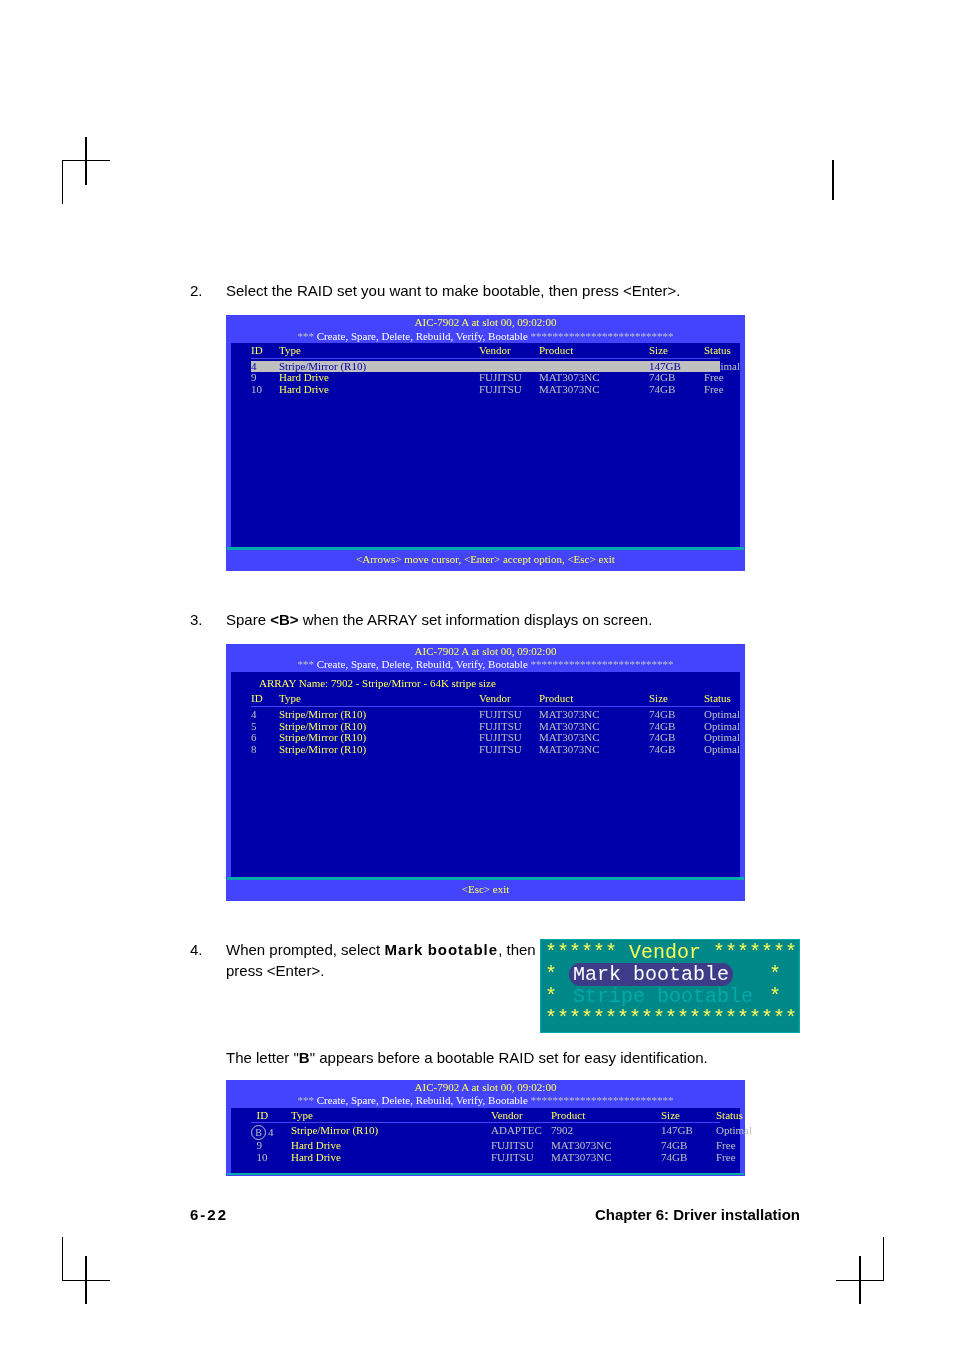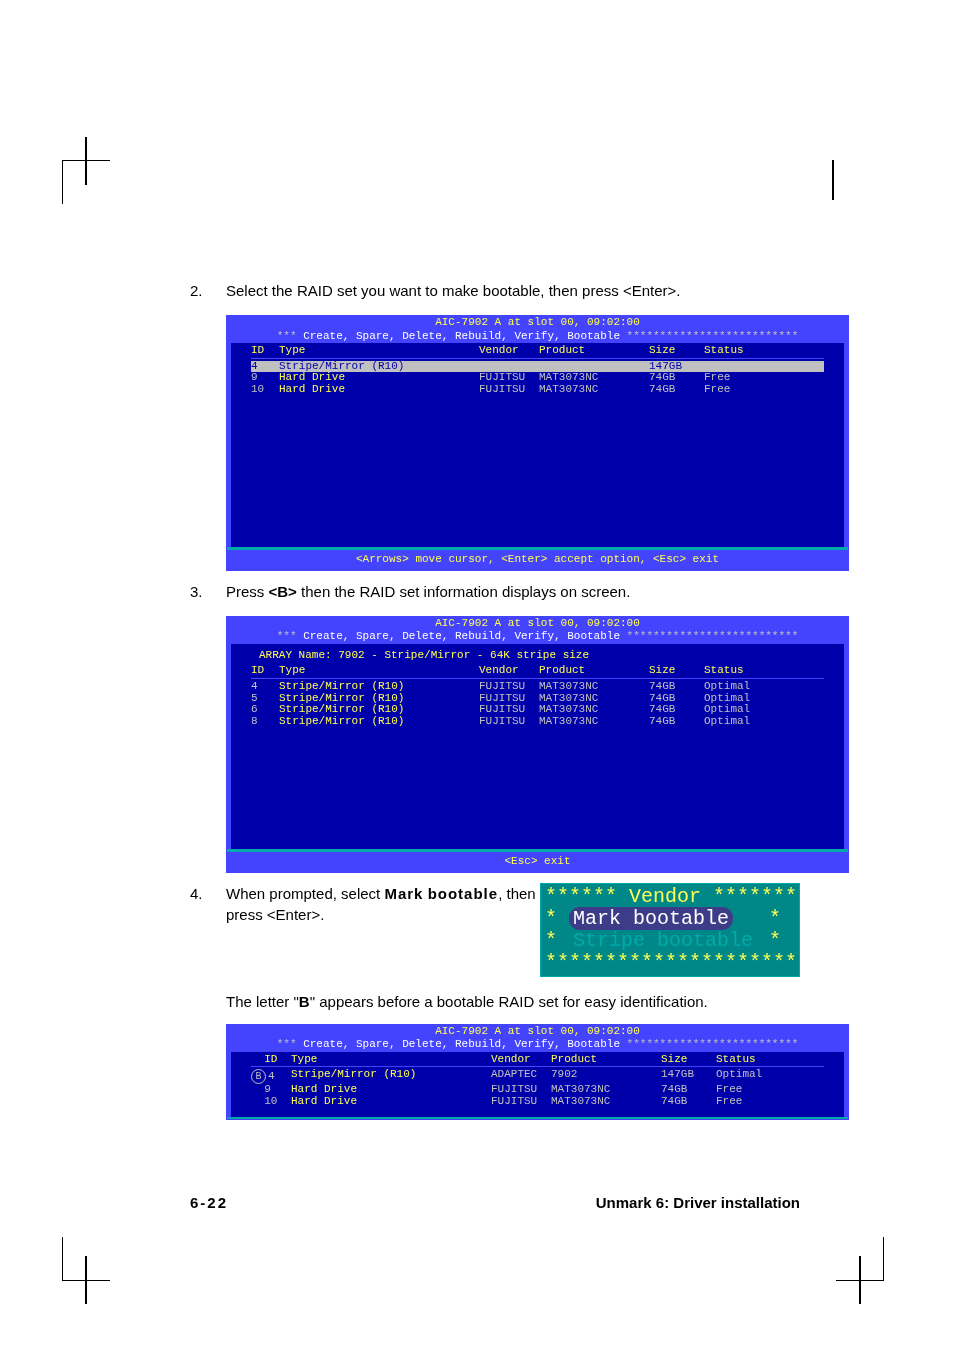--- a/index.html
+++ b/index.html
@@ -70,27 +70,27 @@
       display: grid;
       grid-template-columns: 26px 1fr;
       gap: 10px;
       margin-bottom: 14px;
       line-height: 1.4;
       font-size: 15px;
     }
     .step .num { text-align: left; }
     .bios {
       margin-left: 36px;
-      font-family: Liberation Mono, monospace;
+      font-family: Liberation Serif, serif;
       font-size: 11px;
       line-height: 1.05;
       color: var(--bios-white);
-      width: 623px;
+      width: 519px;
       border: 1px solid var(--bios-blue);
-      margin-bottom: 10px;
+      margin-bottom: 38px;
     }
     .bios .title-row {
       text-align: center;
       color: var(--bios-yellow);
       background: var(--bios-blue);
       padding: 1px 0;
     }
     .bios .menu-row {
       text-align: center;
       background: var(--bios-blue);
@@ -143,21 +143,21 @@
     .opt-popup .opt-item.sel { background:#3c3c88; color:#ffffff;border-radius:11px;}
     .opt-popup .stars{ color: var(--bios-yellow);}
     .opt-popup .side{ color: var(--bios-yellow);} 
     .opt-line{ white-space:pre;}
     .b-marker{
       display:inline-block; width:15px; height:15px; border:1px solid var(--bios-white);
       border-radius:50%; color:var(--bios-white); font-size:10px; line-height:13px; text-align:center;
       margin-right:2px;
     }
     .page-footer{
-      position:absolute; left:190px; bottom:140px; width:610px;
+      position:absolute; left:190px; bottom:128px; width:610px;
       display:flex; justify-content:space-between;
       font-family: Arial, Helvetica, sans-serif; font-size:15px;
     }
     .page-footer .pn{ letter-spacing:2px; font-weight:bold;}
     .page-footer .ch{ font-weight:bold;}
     .strong { font-weight: bold; letter-spacing: 1px;}
     .lettered { font-weight: bold;}
     .note{ margin-left:36px; margin-bottom:12px; font-size:15px; line-height:1.4;}
     .bios .data-row .vendor, .bios .data-row .product, .bios .data-row .status { color: var(--bios-white);}
     .bios .hdr-row.small6 , .bios .data-row.small6 {
@@ -219,21 +219,21 @@
       </div>
       <div class="spacer"></div>
     </div>
     <div class="cyan-bar"></div>
     <div class="footer">&lt;Arrows&gt; move cursor, &lt;Enter&gt; accept option, &lt;Esc&gt; exit</div>
   </div>
 
   <div class="step">
     <span class="num">3.</span>
     <span>
-      <span>Press </span><span class="lettered">&lt;B&gt;</span><span> then the RAID set information displays on screen.</span>
+      <span>Spare </span><span class="lettered">&lt;B&gt;</span><span> when the ARRAY set information displays on screen.</span>
     </span>
   </div>
 
   <div class="bios">
     <div class="title-row">AIC-7902 A at slot 00, 09:02:00</div>
     <div class="menu-row">*** <b>Create, Spare, Delete, Rebuild, Verify, Bootable</b> **************************</div>
     <div class="inner">
       <div class="array-name">ARRAY Name: 7902 - Stripe/Mirror - 64K stripe size</div>
       <div class="hdr-row">
         <span>ID</span>
@@ -339,14 +339,14 @@
       </div>
       <div class="spacer"></div>
     </div>
     <div class="cyan-foot"></div>
   </div>
 
 </div>
 
 <div class="page-footer">
   <span class="pn">6-22</span>
-  <span class="ch">Unmark 6: Driver installation</span>
+  <span class="ch">Chapter 6: Driver installation</span>
 </div>
 
 </body></html>

